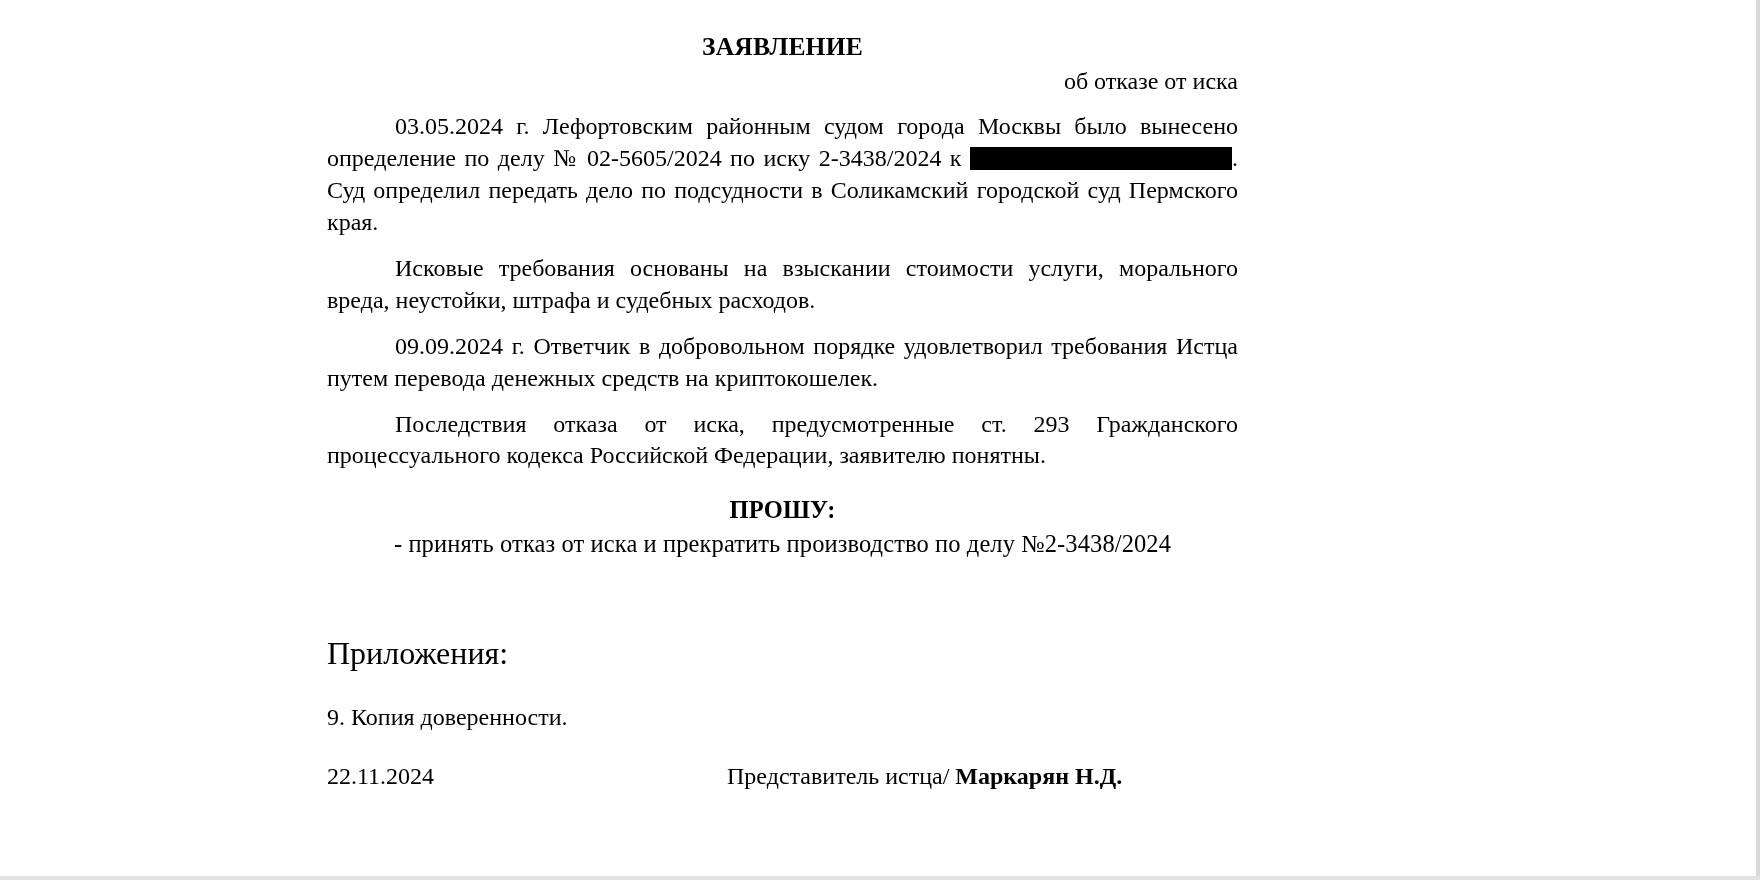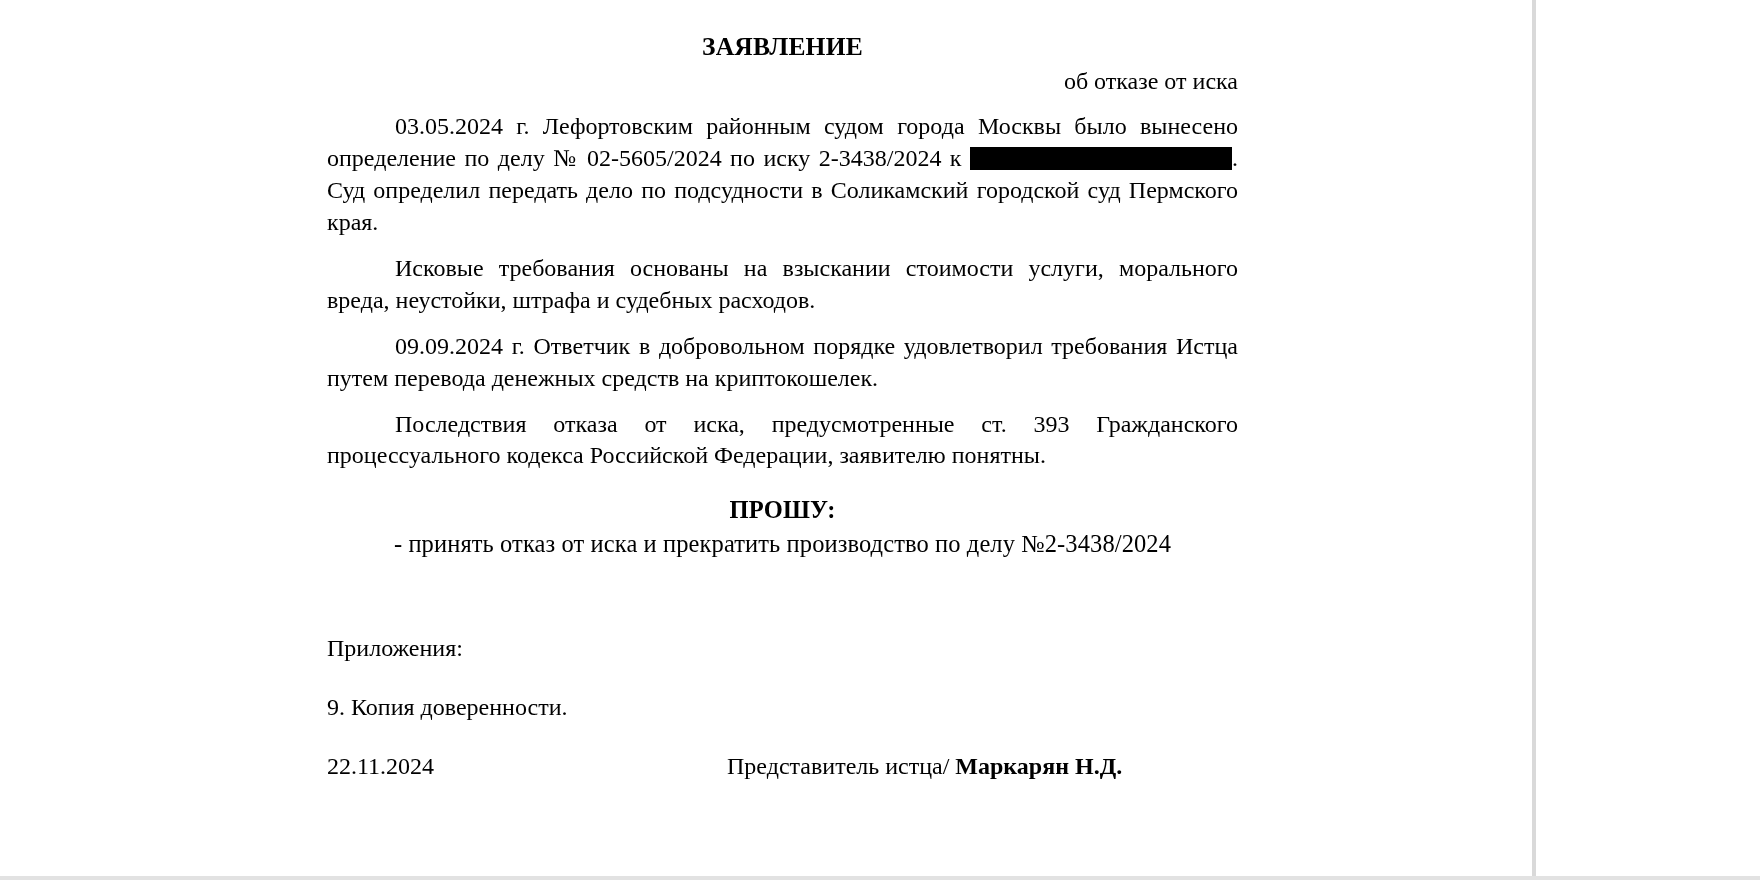--- a/index.html
+++ b/index.html
@@ -12,21 +12,21 @@
     width: 1760px;
     height: 880px;
     overflow: hidden;
     font-family: "Liberation Serif", "DejaVu Serif", serif;
     color: #000000;
     -webkit-font-smoothing: antialiased;
   }
 
   .page {
     position: relative;
-    width: 1536px;
+    width: 1760px;
     height: 880px;
     background: #ffffff;
     box-sizing: border-box;
   }
 
   
   .doc-body {
     position: absolute;
     left: 327px;
     top: 30px;
@@ -91,21 +91,21 @@
     font-size: 24.5px;
     line-height: 1.32;
     margin: 0;
     letter-spacing: 0.1px;
   }
 
   .attachments {
     margin-top: 72px;
   }
   .attachments-heading {
-    font-size: 24px;
+    font-size: 32px;
     line-height: 1.3;
     margin: 16px 0 28px 0;
   }
   .attachment-item {
     font-size: 24px;
     line-height: 1.3;
     margin: 0;
   }
 
   .signature-row {
@@ -154,21 +154,21 @@
 
     <div class="doc-subtitle">об отказе от иска</div>
 
     <p class="para force-justify"><span>03.05.2024 г. Лефортовским районным судом города Москвы было вынесено определение по делу № 02-5605/2024 по иску 2-3438/2024 к </span><span class="redaction r1">&nbsp;</span><span>. Суд определил передать дело по подсудности в Соликамский городской суд Пермского края.</span></p>
 
     <p class="para">Исковые требования основаны на взыскании стоимости услуги, морального вреда, неустойки, штрафа и судебных расходов.</p>
 
     <p class="para">09.09.2024 г. Ответчик в добровольном порядке удовлетворил требования Истца путем перевода денежных средств на криптокошелек.</p>
 
 
-    <p class="para">Последствия отказа от иска, предусмотренные ст. 393 Гражданского процессуального кодекса Российской Федерации, заявителю понятны.</p>
+    <p class="para">Последствия отказа от иска, предусмотренные ст. 293 Гражданского процессуального кодекса Российской Федерации, заявителю понятны.</p>
 
     <div class="prosu-block">
       <div class="prosu-title">ПРОШУ:</div>
       <div class="prosu-item">- принять отказ от иска и прекратить производство по делу №2-3438/2024</div>
     </div>
 
     <div class="attachments">
       <div class="attachments-heading">Приложения:</div>
       <div class="attachment-item">9. Копия доверенности.</div>
     </div>

